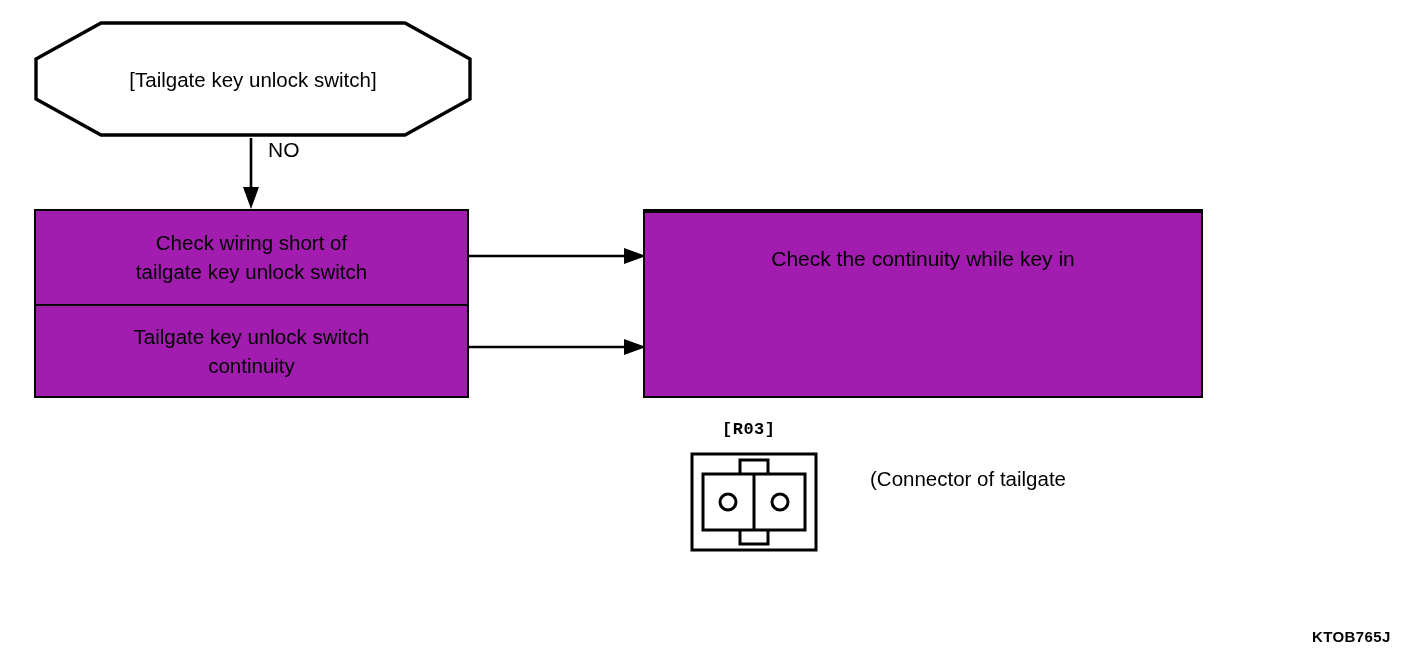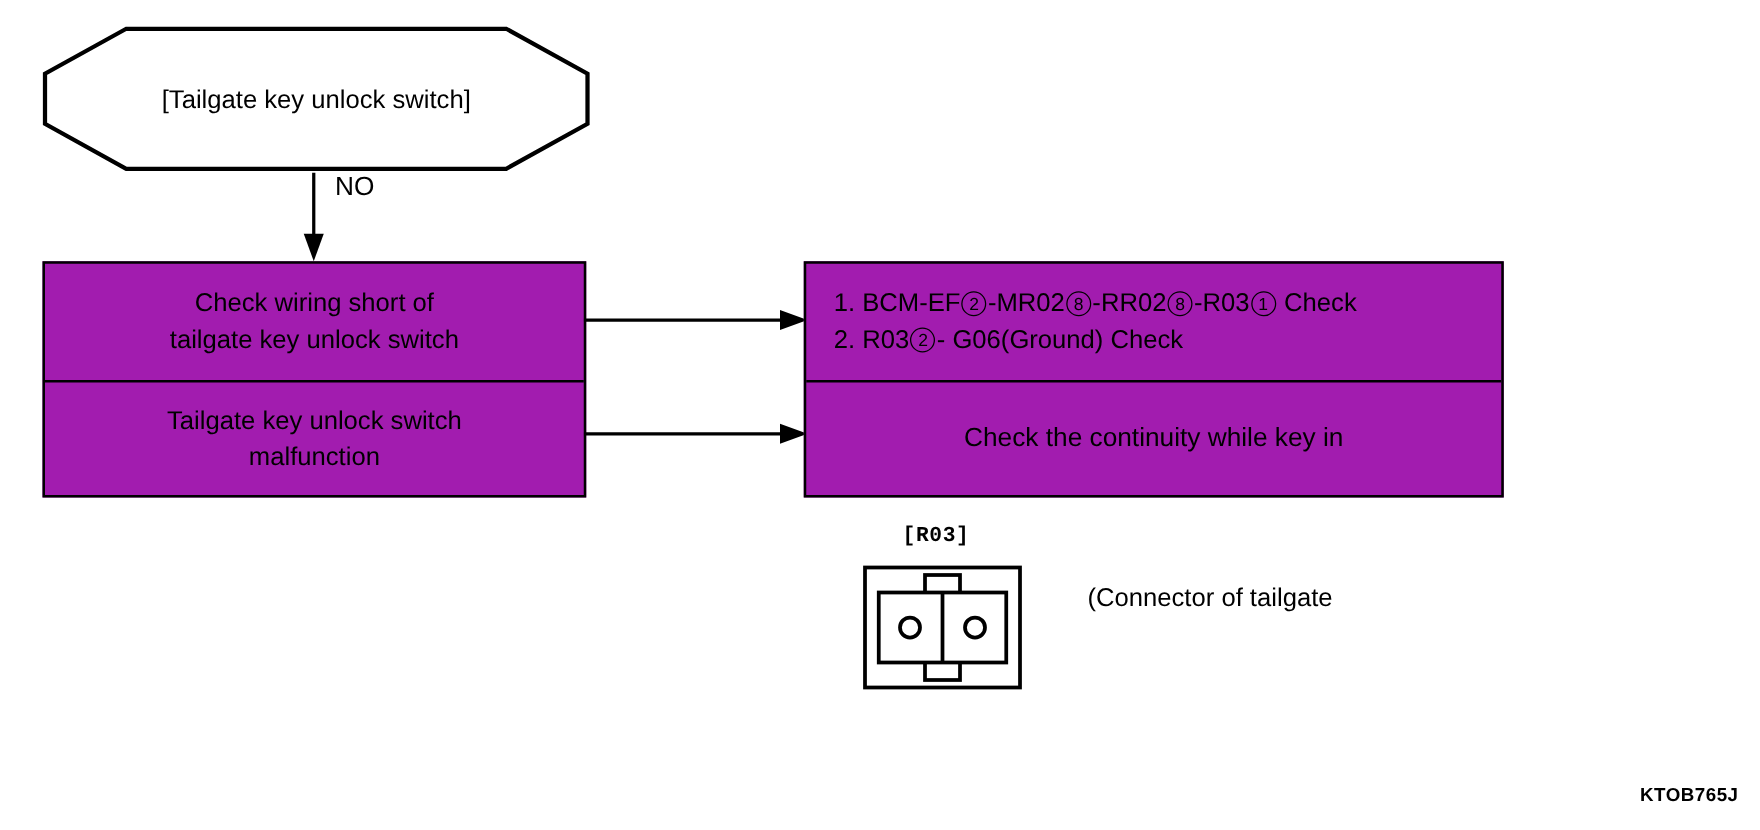--- a/index.html
+++ b/index.html
@@ -171,46 +171,38 @@
   </div>
   <div class="abs no-label">NO</div>
 
   <div class="abs box box-left">
     <div class="cell centered">
       <div class="cell-line">Check wiring short of</div>
       <div class="cell-line">tailgate key unlock switch</div>
     </div>
     <div class="cell centered divider-top">
       <div class="cell-line">Tailgate key unlock switch</div>
-      <div class="cell-line">malfunction</div>
+      <div class="cell-line">continuity</div>
     </div>
   </div>
 
   <div class="abs h-arrow-1">
     <svg width="180" height="22" viewBox="0 0 180 22" aria-hidden="true">
       <line x1="0" y1="11" x2="164" y2="11" stroke="#000" stroke-width="2.6"></line>
       <polygon points="179,11 157,3 157,19" fill="#000"></polygon>
     </svg>
   </div>
   <div class="abs h-arrow-2">
     <svg width="180" height="22" viewBox="0 0 180 22" aria-hidden="true">
       <line x1="0" y1="11" x2="164" y2="11" stroke="#000" stroke-width="2.6"></line>
       <polygon points="179,11 157,3 157,19" fill="#000"></polygon>
     </svg>
   </div>
 
   <div class="abs box box-right">
-    <div class="cell leftpad">
-      <div class="cell-line">
-        <span>1. BCM-EF</span><span class="circnum">2</span><span>-MR02</span><span class="circnum">8</span><span>-RR02</span><span class="circnum">8</span><span>-R03</span><span class="circnum">1</span>&nbsp;<span>Check</span>
-      </div>
-      <div class="cell-line">
-        <span>2. R03</span><span class="circnum">2</span><span>- G06(Ground) Check</span>
-      </div>
-    </div>
     <div class="cell centered divider-top">
       <div class="cell-line big">Check the continuity while key in</div>
     </div>
   </div>
 
   <div class="abs r03-label">[R03]</div>
   <div class="abs connector">
     <svg width="128" height="100" viewBox="0 0 128 100" aria-hidden="true">
       <rect x="2" y="2" width="124" height="96" fill="#fff" stroke="#000" stroke-width="3"></rect>
       <rect x="50" y="8" width="28" height="16" fill="#fff" stroke="#000" stroke-width="3"></rect>

